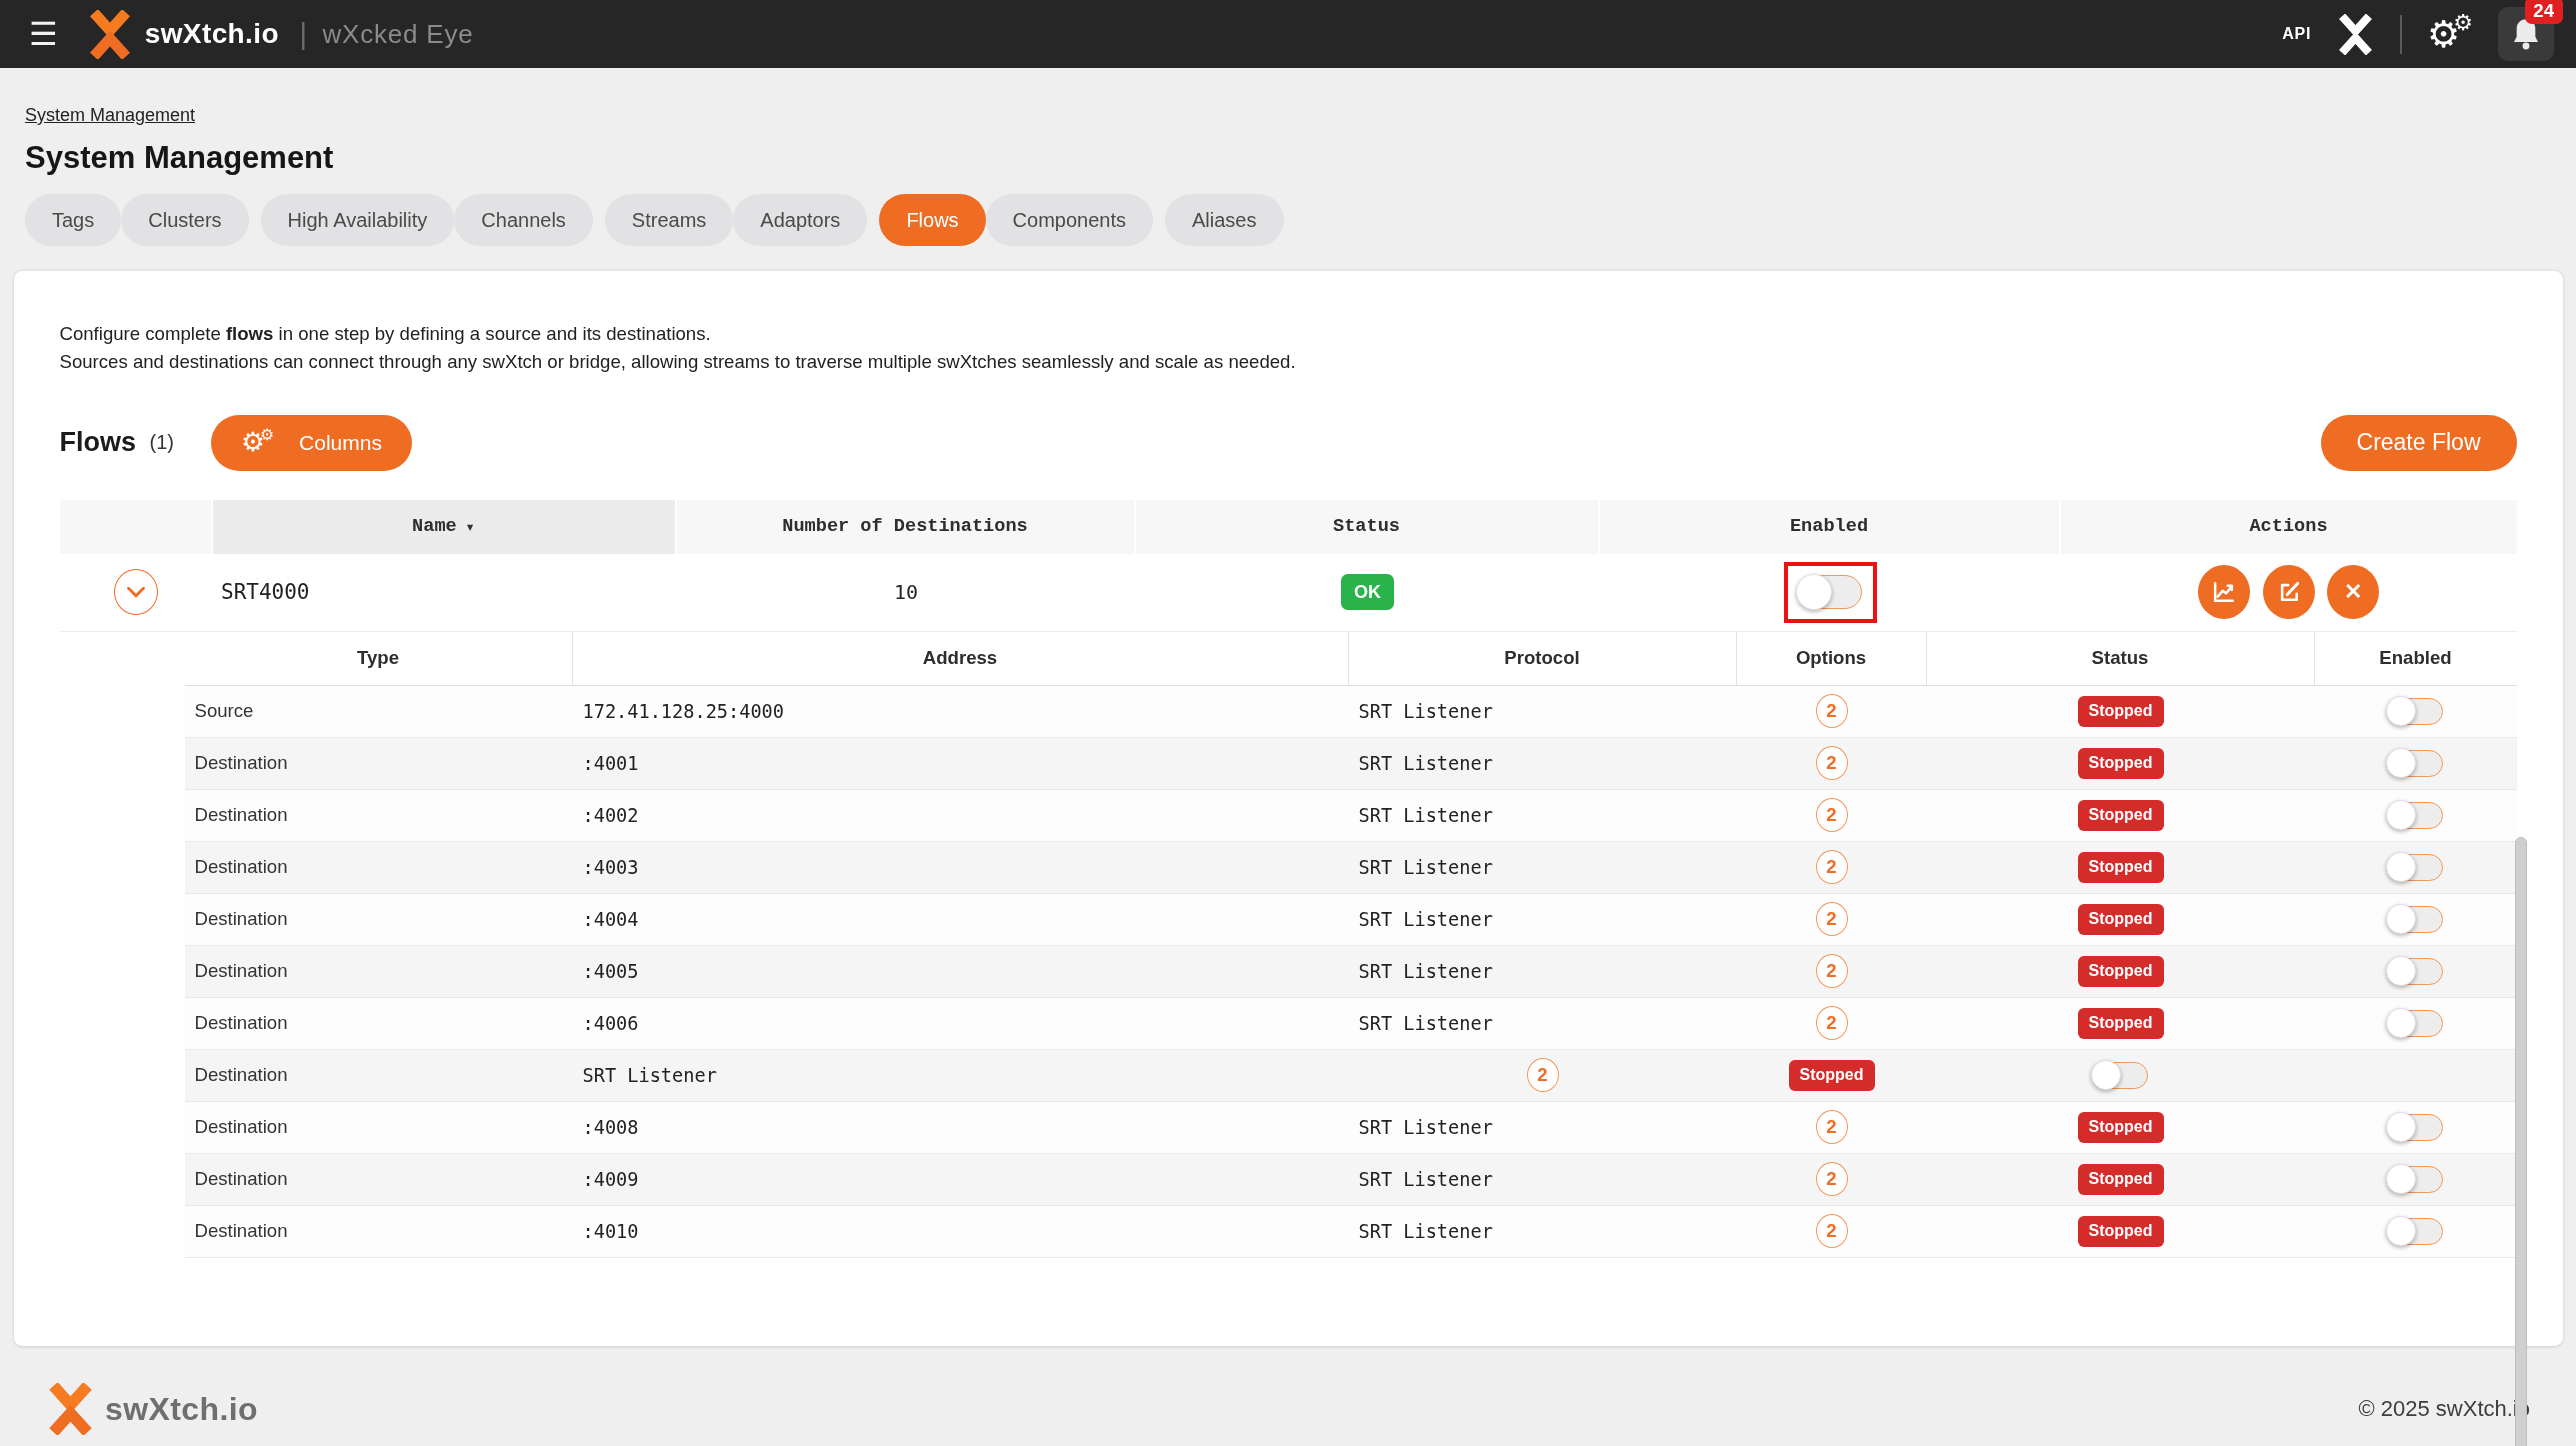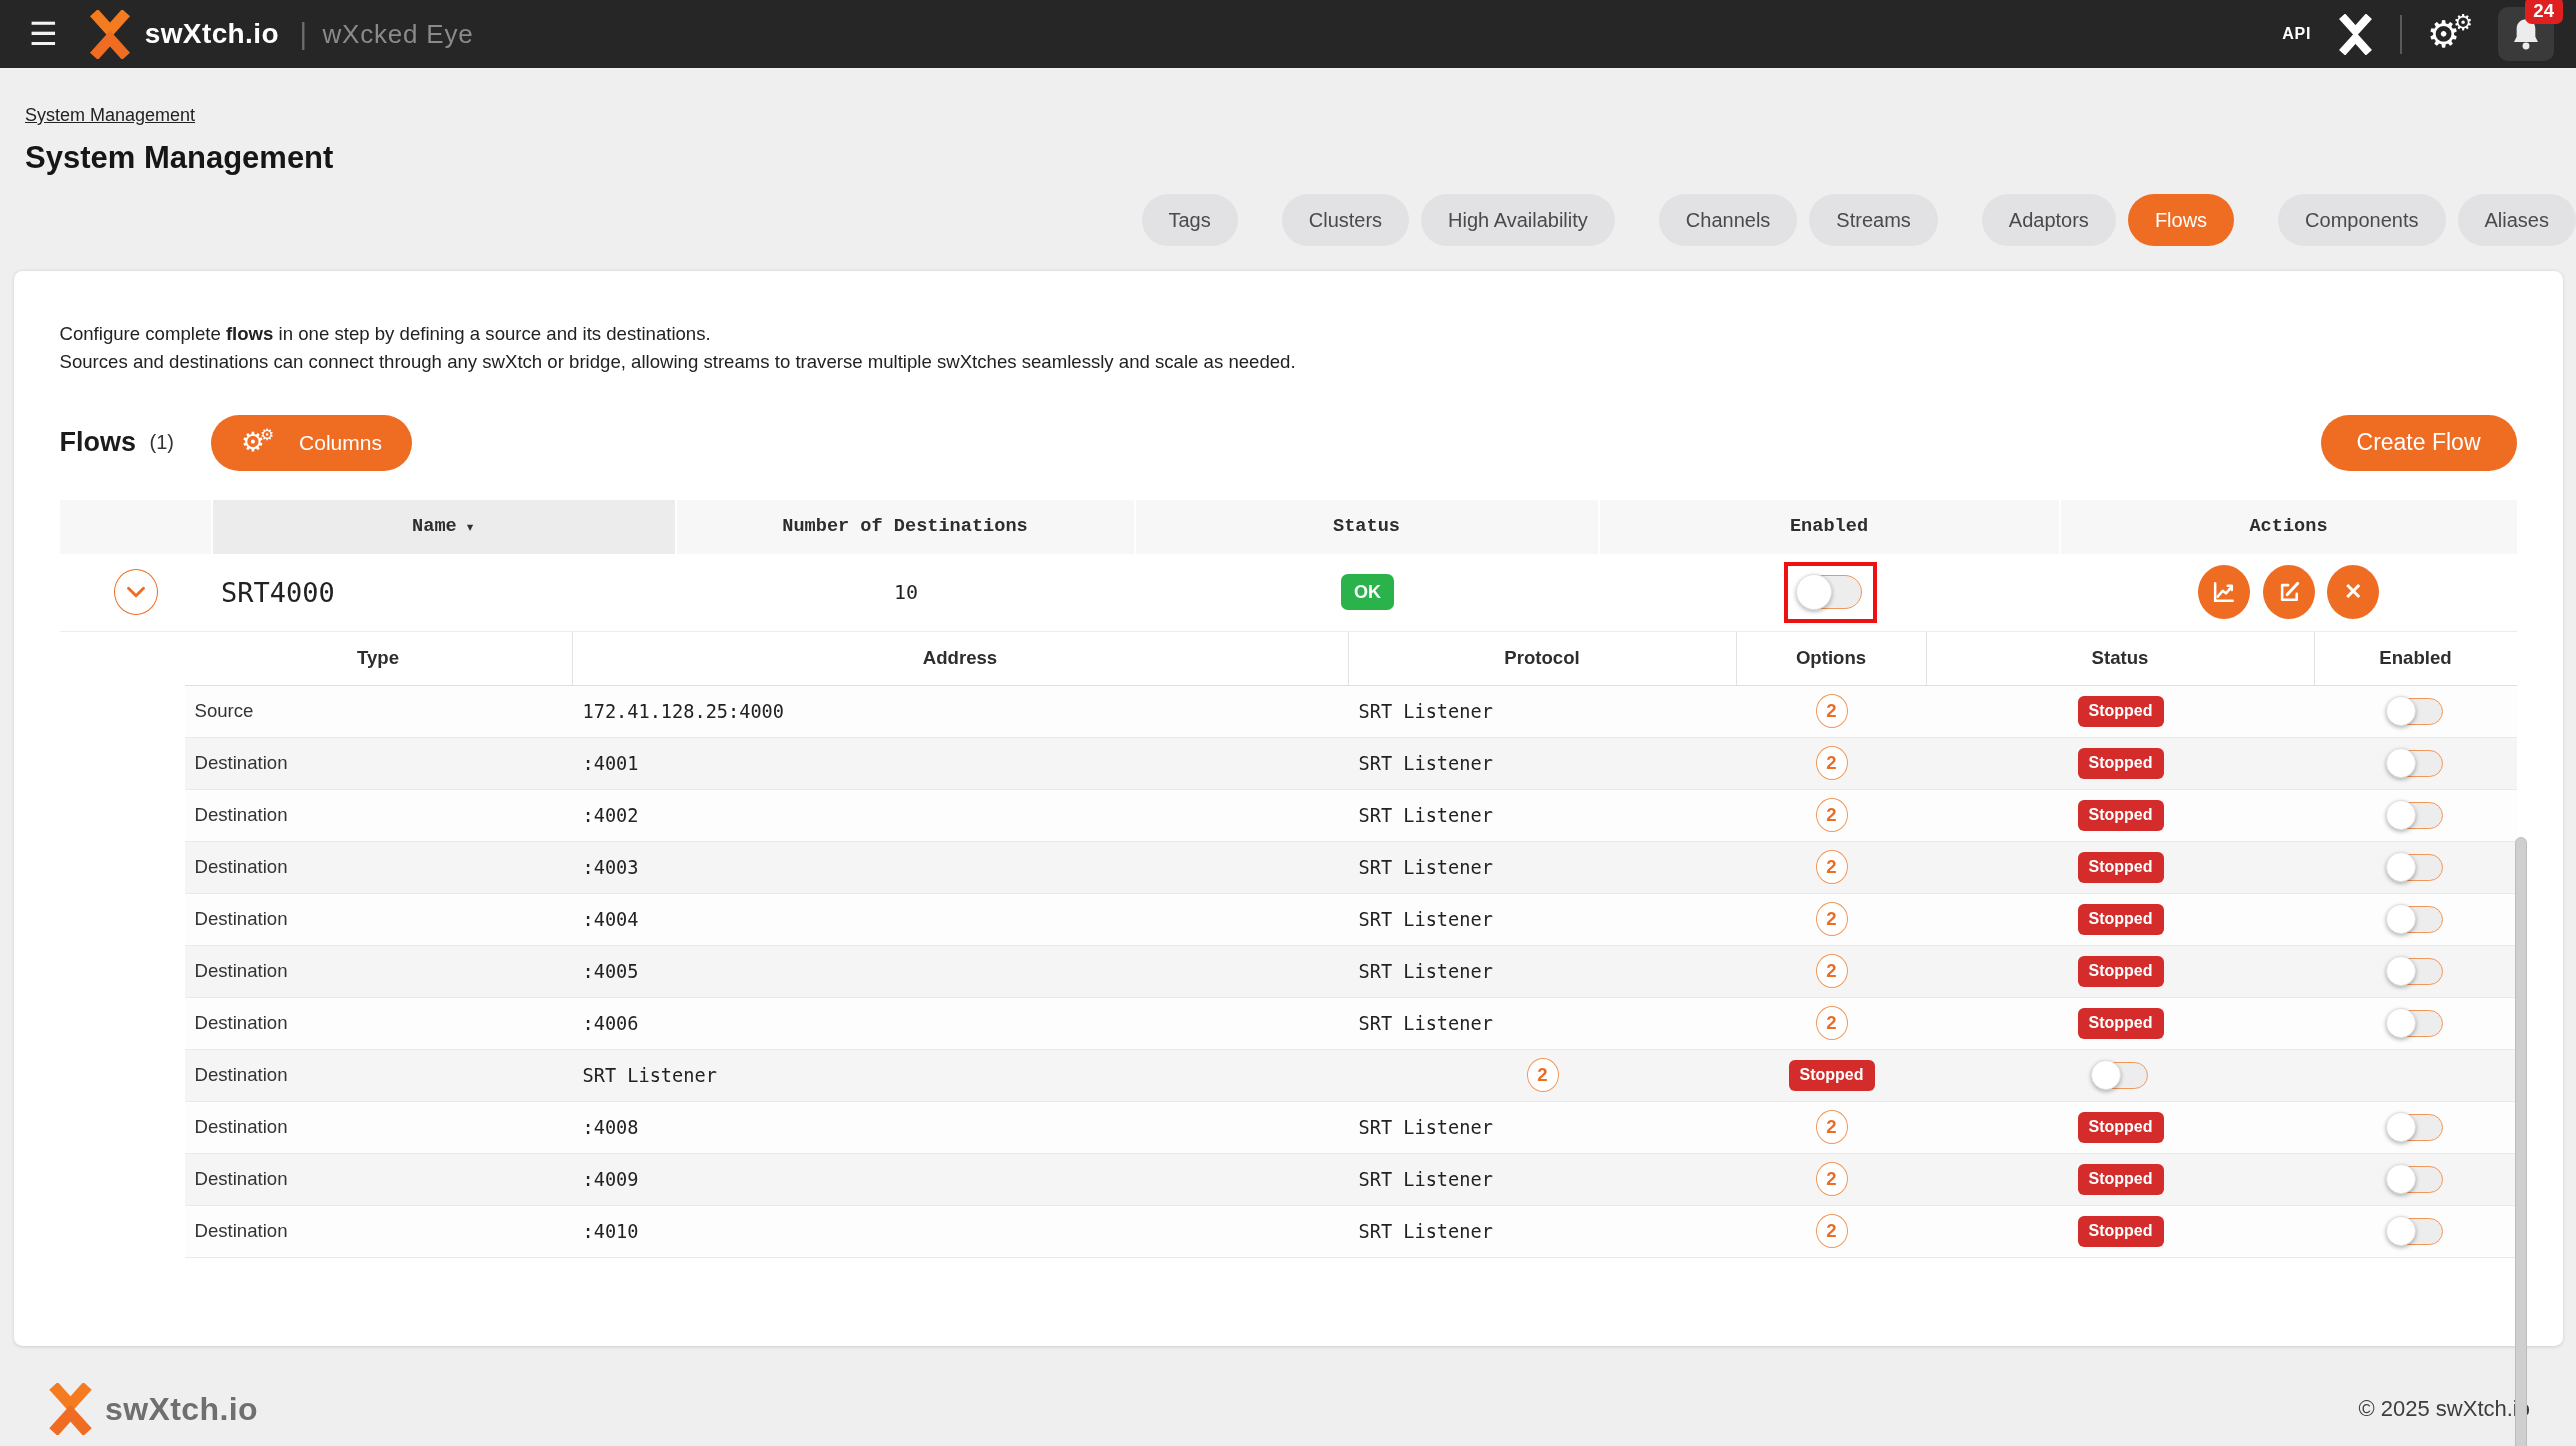--- a/index.html
+++ b/index.html
@@ -41,21 +41,21 @@
   .badge-count{
     position:absolute;top:-10px;right:-8.5px;background:#e02020;color:#fff;
     font-size:18.6px;font-weight:700;border-radius:6.8px;padding:2.5px 8.5px;line-height:1.2;
   }
 
   
   .breadcrumb{margin:37px 0 0 25px;font-size:18px;color:#222;text-decoration:underline;display:inline-block;cursor:pointer;}
   .page-title{margin:13.5px 0 0 25px;font-size:31px;font-weight:700;color:#161616;}
 
   
-  .tabs{display:flex;gap:44px;margin:18.6px 0 0 25px;justify-content:flex-end;}
+  .tabs{display:flex;margin:18.6px 0 0 25px;}
   .tab-group{display:flex;gap:12px;}
   .pill{
     height:52px;padding:0 27px;border:none;border-radius:26px;cursor:pointer;
     background:#e2e2e4;color:#4a4a4a;font-size:20px;font-family:"Liberation Sans",sans-serif;
     display:flex;align-items:center;white-space:nowrap;
   }
   .pill.active{background:var(--orange);color:#fff;}
 
   
   .card{
@@ -88,21 +88,21 @@
   .th:last-child{border-right:none;}
   .th.sorted{background:#ececec;}
   .sort-arrow{font-size:16px;margin-left:8.5px;color:#333;}
 
   .main-row{
     display:grid;grid-template-columns:153px 464px 459px 464px 461px 1fr;height:78px;
     align-items:center;border-bottom:0.8px solid #ececec;
   }
   .cell{display:flex;align-items:center;justify-content:center;}
   .cell.left{justify-content:flex-start;padding-left:8.5px;}
-  .name-text{font-size:27px;color:#222;}
+  .name-text{font-size:21px;color:#222;}
   .dest-count{font-size:20px;color:#222;}
 
   .expander{
     width:44px;height:46px;border-radius:50%;background:#fff;border:1.7px solid var(--orange);
     cursor:pointer;display:flex;align-items:center;justify-content:center;
   }
   .badge{display:inline-block;border-radius:6.8px;color:#fff;font-weight:700;}
   .badge.ok{background:var(--green);font-size:18px;padding:7.6px 12.7px;}
   .badge.stopped{background:var(--red);font-size:16px;padding:6.8px 11px;border-radius:6px;}
 

